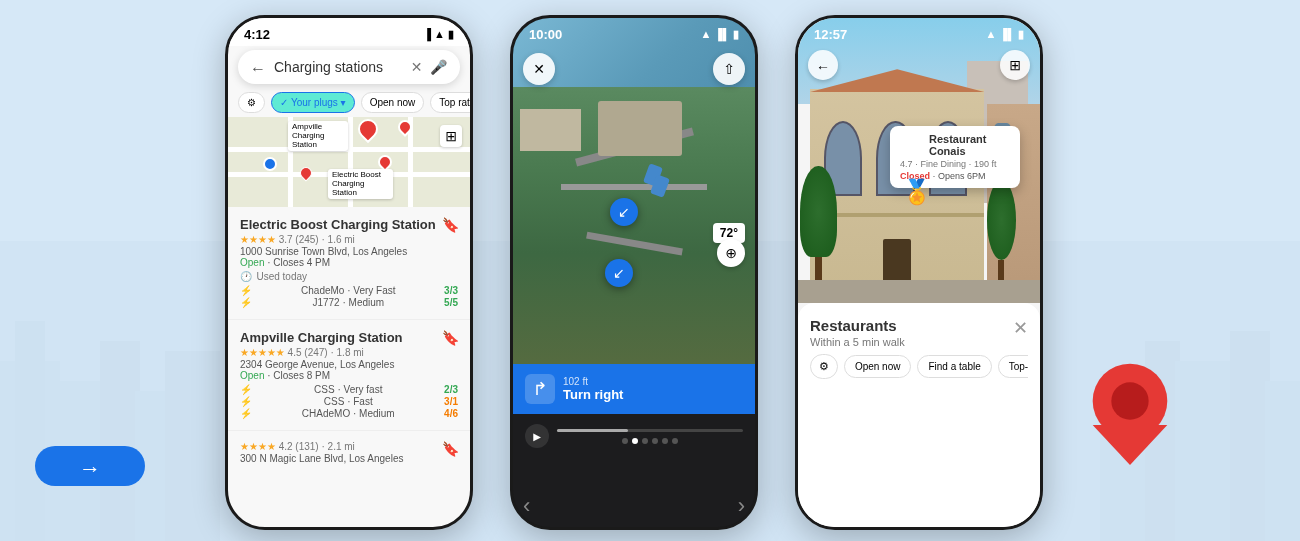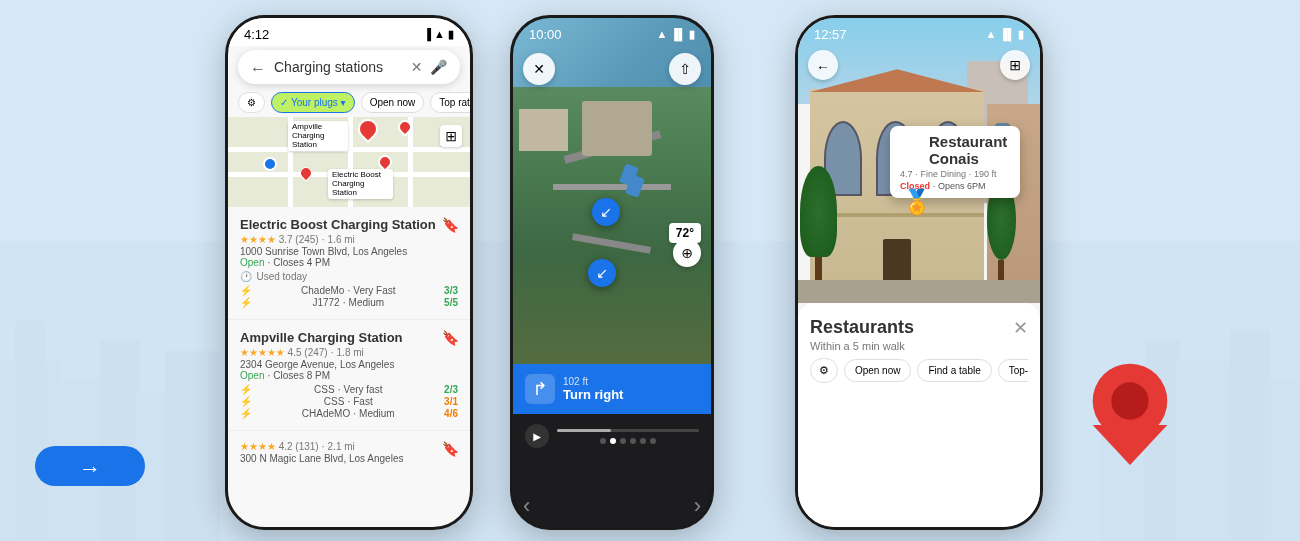--- a/index.html
+++ b/index.html
@@ -62,21 +62,21 @@
       justify-content: space-between;
       align-items: center;
       padding: 8px 16px 4px;
       font-size: 12px;
       font-weight: 600;
       height: 28px;
     }
 
     .status-bar .time {
       font-size: 13px;
-      font-weight: 400;
+      font-weight: 700;
     }
 
     .status-icons {
       display: flex;
       align-items: center;
       gap: 3px;
       font-size: 11px;
     }
 
     
@@ -121,21 +121,21 @@
       font-size: 10px;
       border: 1px solid #ddd;
       background: white;
       display: flex;
       align-items: center;
       gap: 3px;
       white-space: nowrap;
     }
 
     .filter-btn.active {
-      background: #bef264;
+      background: #5eead4;
       border-color: #1a73e8;
       color: #1a73e8;
     }
 
     .map-area {
       width: 100%;
       height: 90px;
       background: #e8f0d8;
       position: relative;
       overflow: hidden;
@@ -401,21 +401,21 @@
         <span> · </span>
         <span>2.1 mi</span>
       </div>
       <div class="station-address">300 N Magic Lane Blvd, Los Angeles</div>
       <div class="bookmark-icon">🔖</div>
     </div>
 
   </div>
 </div>
 
-<div class="phone" style="left:510px;top:15px;width:204px;height:515px;border:3px solid #1a1a1a;background:#1c1c1e;">
+<div class="phone" style="left:510px;top:15px;width:248px;height:515px;border:3px solid #1a1a1a;background:#1c1c1e;">
 
   <div class="status-bar" style="background:transparent;color:white;position:absolute;top:0;left:0;right:0;z-index:20;">
     <span class="time">10:00</span>
     <div class="status-icons">
       <span>▲</span>
       <span>▐▌</span>
       <span>▮</span>
     </div>
   </div>
 
@@ -545,42 +545,42 @@
         <span>←</span>
       </div>
     </div>
     <div style="position:absolute;top:32px;right:10px;">
       <div style="width:30px;height:30px;background:rgba(255,255,255,0.85);border-radius:50%;display:flex;align-items:center;justify-content:center;font-size:14px;box-shadow:0 2px 4px rgba(0,0,0,0.2);">
         <span>⊞</span>
       </div>
     </div>
 
     <div style="position:absolute;top:38%;left:38%;background:white;border-radius:8px;padding:7px 10px;width:130px;box-shadow:0 4px 12px rgba(0,0,0,0.25);z-index:20;">
-      <div style="font-size:15px;font-weight:700;color:#333;padding-left:29px;">Restaurant Conais</div>
+      <div style="font-size:11px;font-weight:700;color:#333;padding-left:29px;">Restaurant Conais</div>
       <div style="font-size:9px;color:#777;margin-top:2px;">
         <span>4.7</span>
         <span> · </span>
         <span>Fine Dining</span>
         <span> · </span>
         <span>190 ft</span>
       </div>
       <div style="font-size:9px;margin-top:2px;">
         <span style="color:#e53935;font-weight:600;">Closed</span>
         <span style="color:#555;"> · </span>
         <span style="color:#555;">Opens 6PM</span>
       </div>
 
       <div style="position:absolute;bottom:-18px;left:12px;font-size:24px;">🏅</div>
     </div>
   </div>
 
   <div style="position:absolute;bottom:0;left:0;right:0;height:44%;background:white;border-top-left-radius:16px;border-top-right-radius:16px;padding:14px 12px;">
     <div style="display:flex;justify-content:space-between;align-items:flex-start;margin-bottom:6px;">
       <div>
-        <div style="font-size:18px;font-weight:700;color:#333;">Restaurants</div>
+        <div style="font-size:15px;font-weight:700;color:#333;">Restaurants</div>
         <div style="font-size:11px;color:#777;margin-top:2px;">Within a 5 min walk</div>
       </div>
       <div style="color:#999;font-size:18px;cursor:pointer;">
         <span>✕</span>
       </div>
     </div>
 
     <div style="display:flex;gap:6px;align-items:center;flex-wrap:nowrap;overflow:hidden;">
       <div style="padding:5px 8px;border-radius:16px;font-size:11px;border:1px solid #ddd;background:white;">
         <span>⚙</span>

